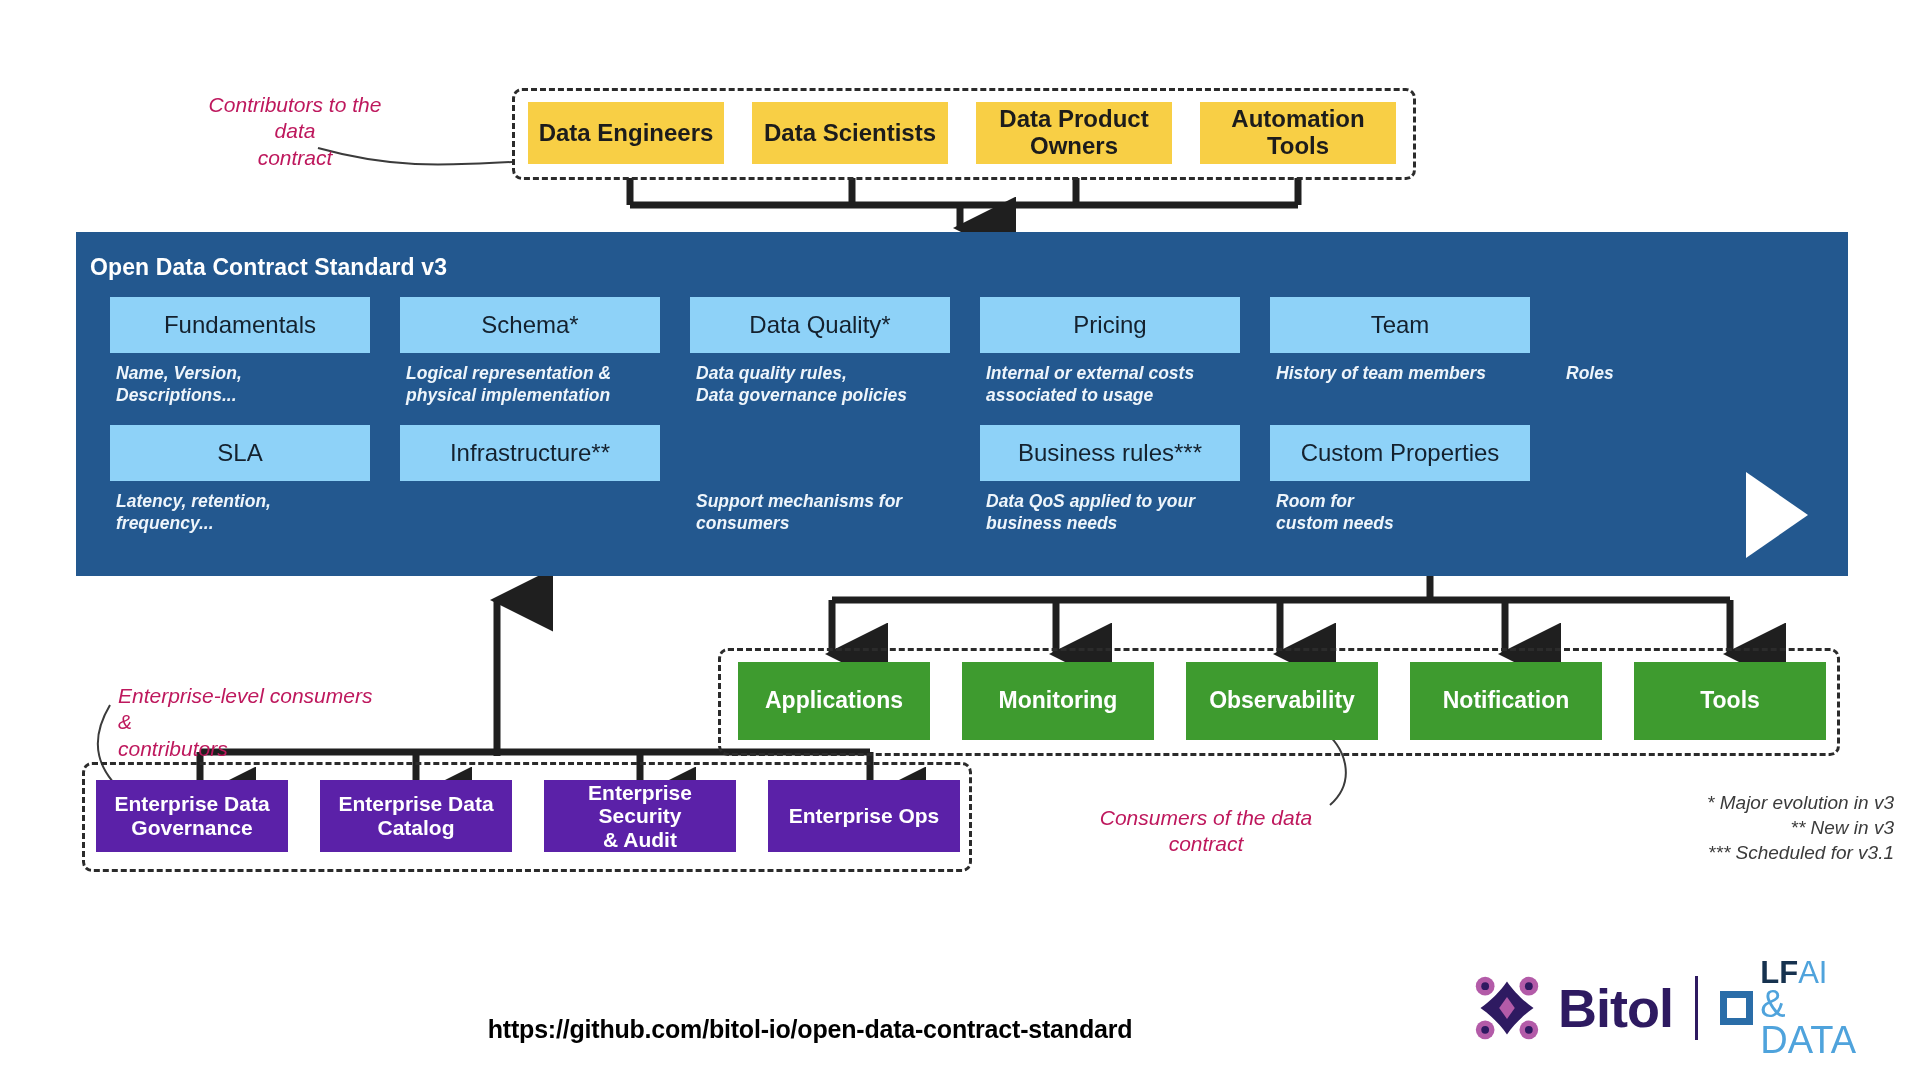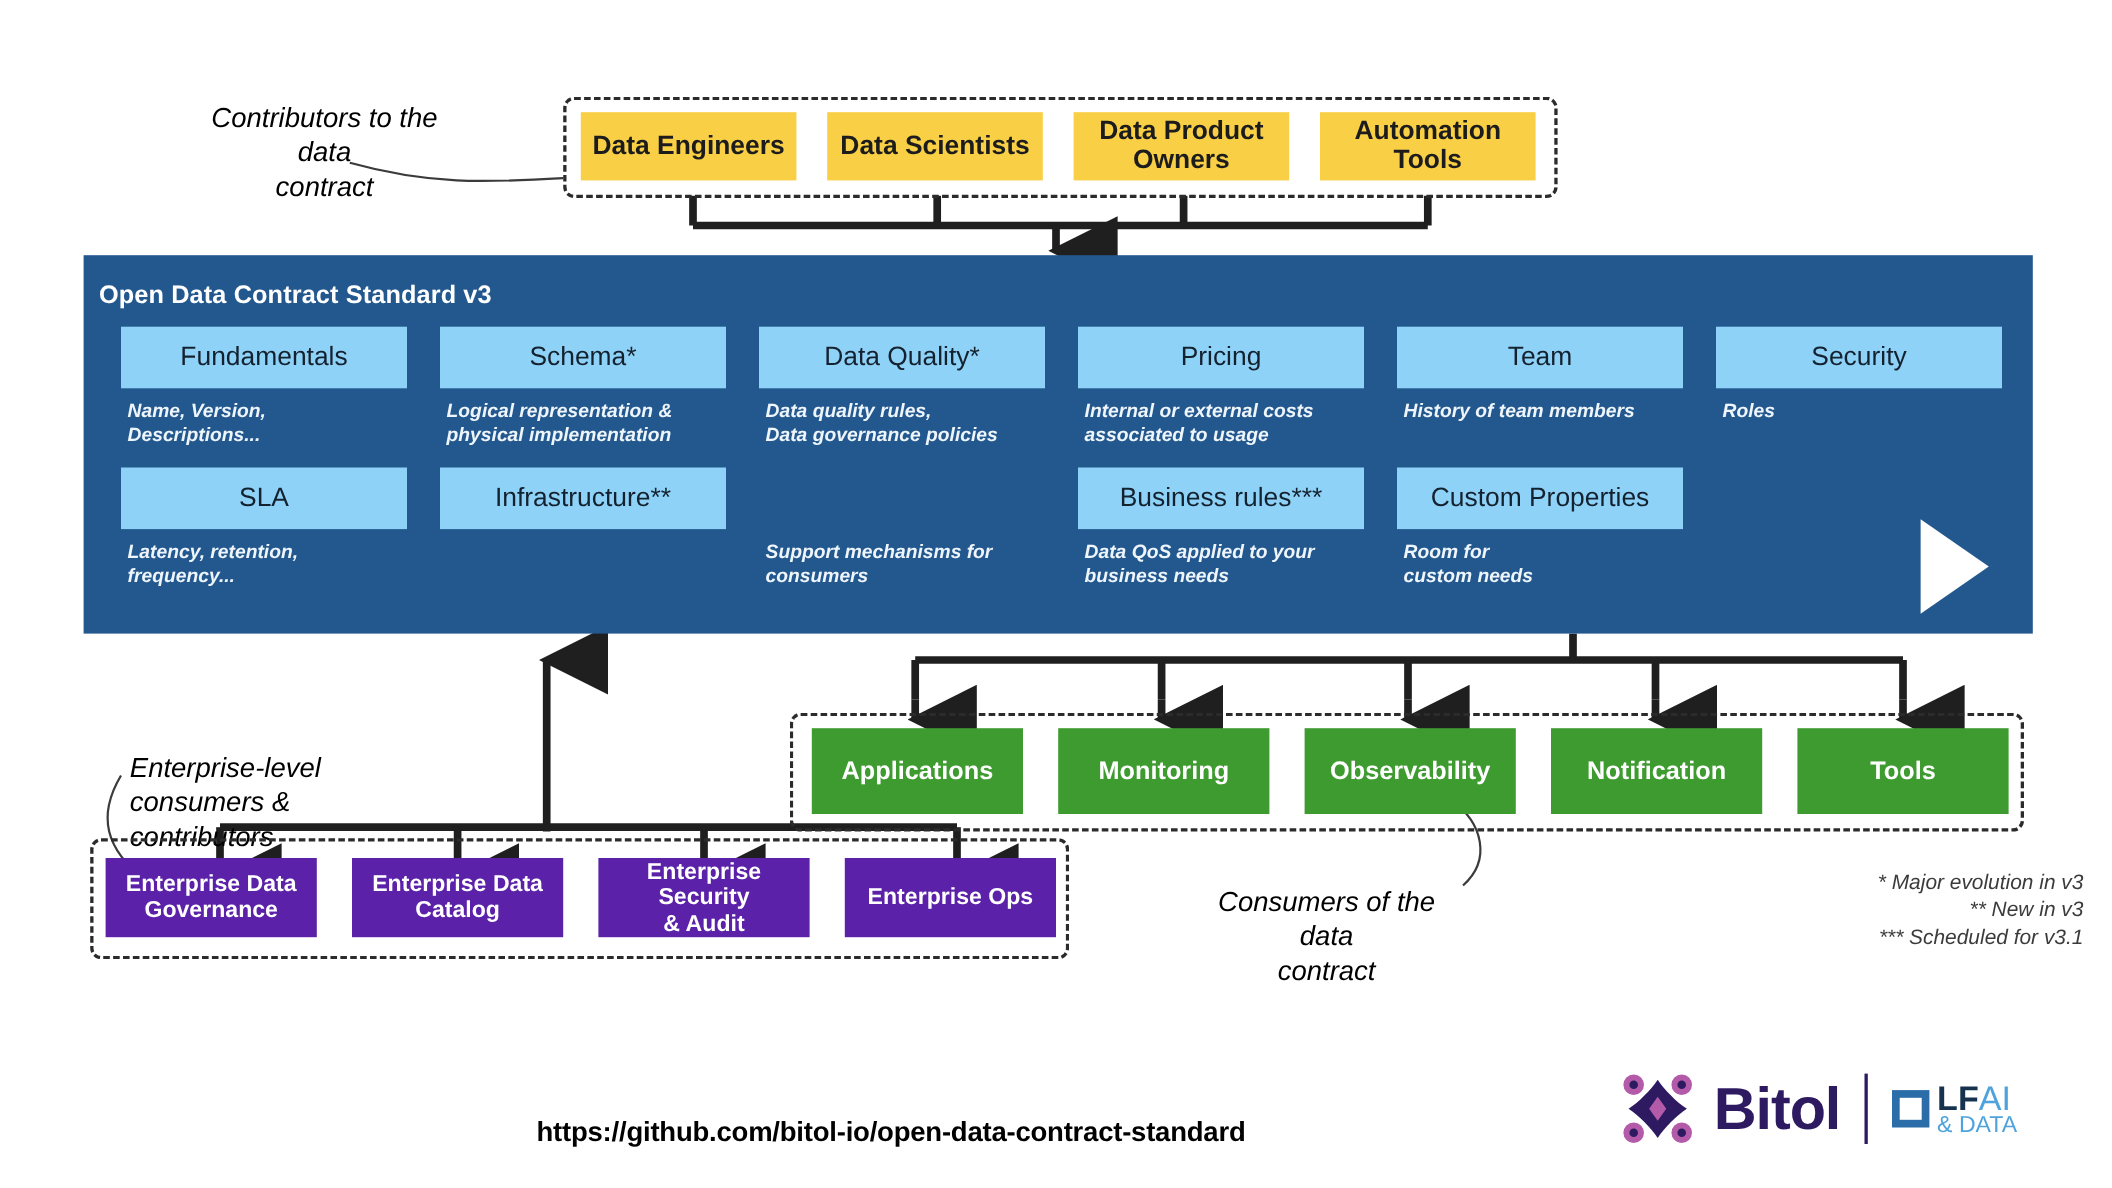--- a/index.html
+++ b/index.html
@@ -111,22 +111,22 @@
     height: 0;
     border-top: 43px solid transparent;
     border-bottom: 43px solid transparent;
     border-left: 62px solid #ffffff;
   }
 
   
   .note {
     position: absolute;
     font-style: italic;
-    font-size: 25px;
-    color: #000000;
+    font-size: 21px;
+    color: #be185d;
     line-height: 1.25;
     white-space: pre-line;
   }
   #note-contributors { left: 186px; top: 92px; width: 218px; text-align: center; }
   #note-enterprise   { left: 118px; top: 647px; width: 270px; text-align: left; margin-top: 36px; }
   #note-consumers    { left: 1095px; top: 805px; width: 222px; text-align: center; }
 
   #footnotes {
     position: absolute;
     right: 26px;
@@ -174,21 +174,21 @@
     width: 3px;
     height: 64px;
     background: #2E1A61;
     margin: 0 10px;
   }
   #lf-block { display: flex; align-items: center; gap: 7px; }
   #lf-sq { width: 34px; height: 34px; border: 7px solid #2A6DA8; box-sizing: border-box; }
   #lf-text { line-height: .94; }
   .lf-row1 { font-size: 31px; font-weight: 800; color: #16324F; }
   .lf-row1 .ai { color: #4FA3DC; font-weight: 500; }
-  .lf-row2 { font-size: 21px; font-weight: 500; color: #4FA3DC; }
+  .lf-row2 { font-size: 38px; font-weight: 500; color: #4FA3DC; }
 </style>
 </head>
 <body>
 
 <div class="stage">
 
   <svg class="wires" viewBox="0 0 1920 1080">
     <defs>
       <marker id="arrowDown" markerWidth="9" markerHeight="9" refX="4.5" refY="8" orient="auto" markerUnits="strokeWidth">
         <path d="M0,0 L9,0 L4.5,9 z" fill="#1f1f1f"></path>
@@ -260,21 +260,20 @@
 
   <div id="odcs-panel">
     <div id="odcs-title">Open Data Contract Standard v3</div>
   </div>
 
   <div class="node node-lightblue" style="left:110px;  top:297px; width:260px; height:56px;">Fundamentals</div>
   <div class="node node-lightblue" style="left:400px;  top:297px; width:260px; height:56px;">Schema*</div>
   <div class="node node-lightblue" style="left:690px;  top:297px; width:260px; height:56px;">Data Quality*</div>
   <div class="node node-lightblue" style="left:980px;  top:297px; width:260px; height:56px;">Pricing</div>
   <div class="node node-lightblue" style="left:1270px; top:297px; width:260px; height:56px;">Team</div>
-  <div class="node node-lightblue" style="left:1560px; top:297px; width:260px; height:56px;">Security</div>
 
   <div class="cap" style="left:116px;  top:362px; width:250px;">Name, Version,
 Descriptions...</div>
   <div class="cap" style="left:406px;  top:362px; width:258px;">Logical representation &amp;
 physical implementation</div>
   <div class="cap" style="left:696px;  top:362px; width:258px;">Data quality rules,
 Data governance policies</div>
   <div class="cap" style="left:986px;  top:362px; width:258px;">Internal or external costs
 associated to usage</div>
   <div class="cap" style="left:1276px; top:362px; width:268px;">History of team members</div>

